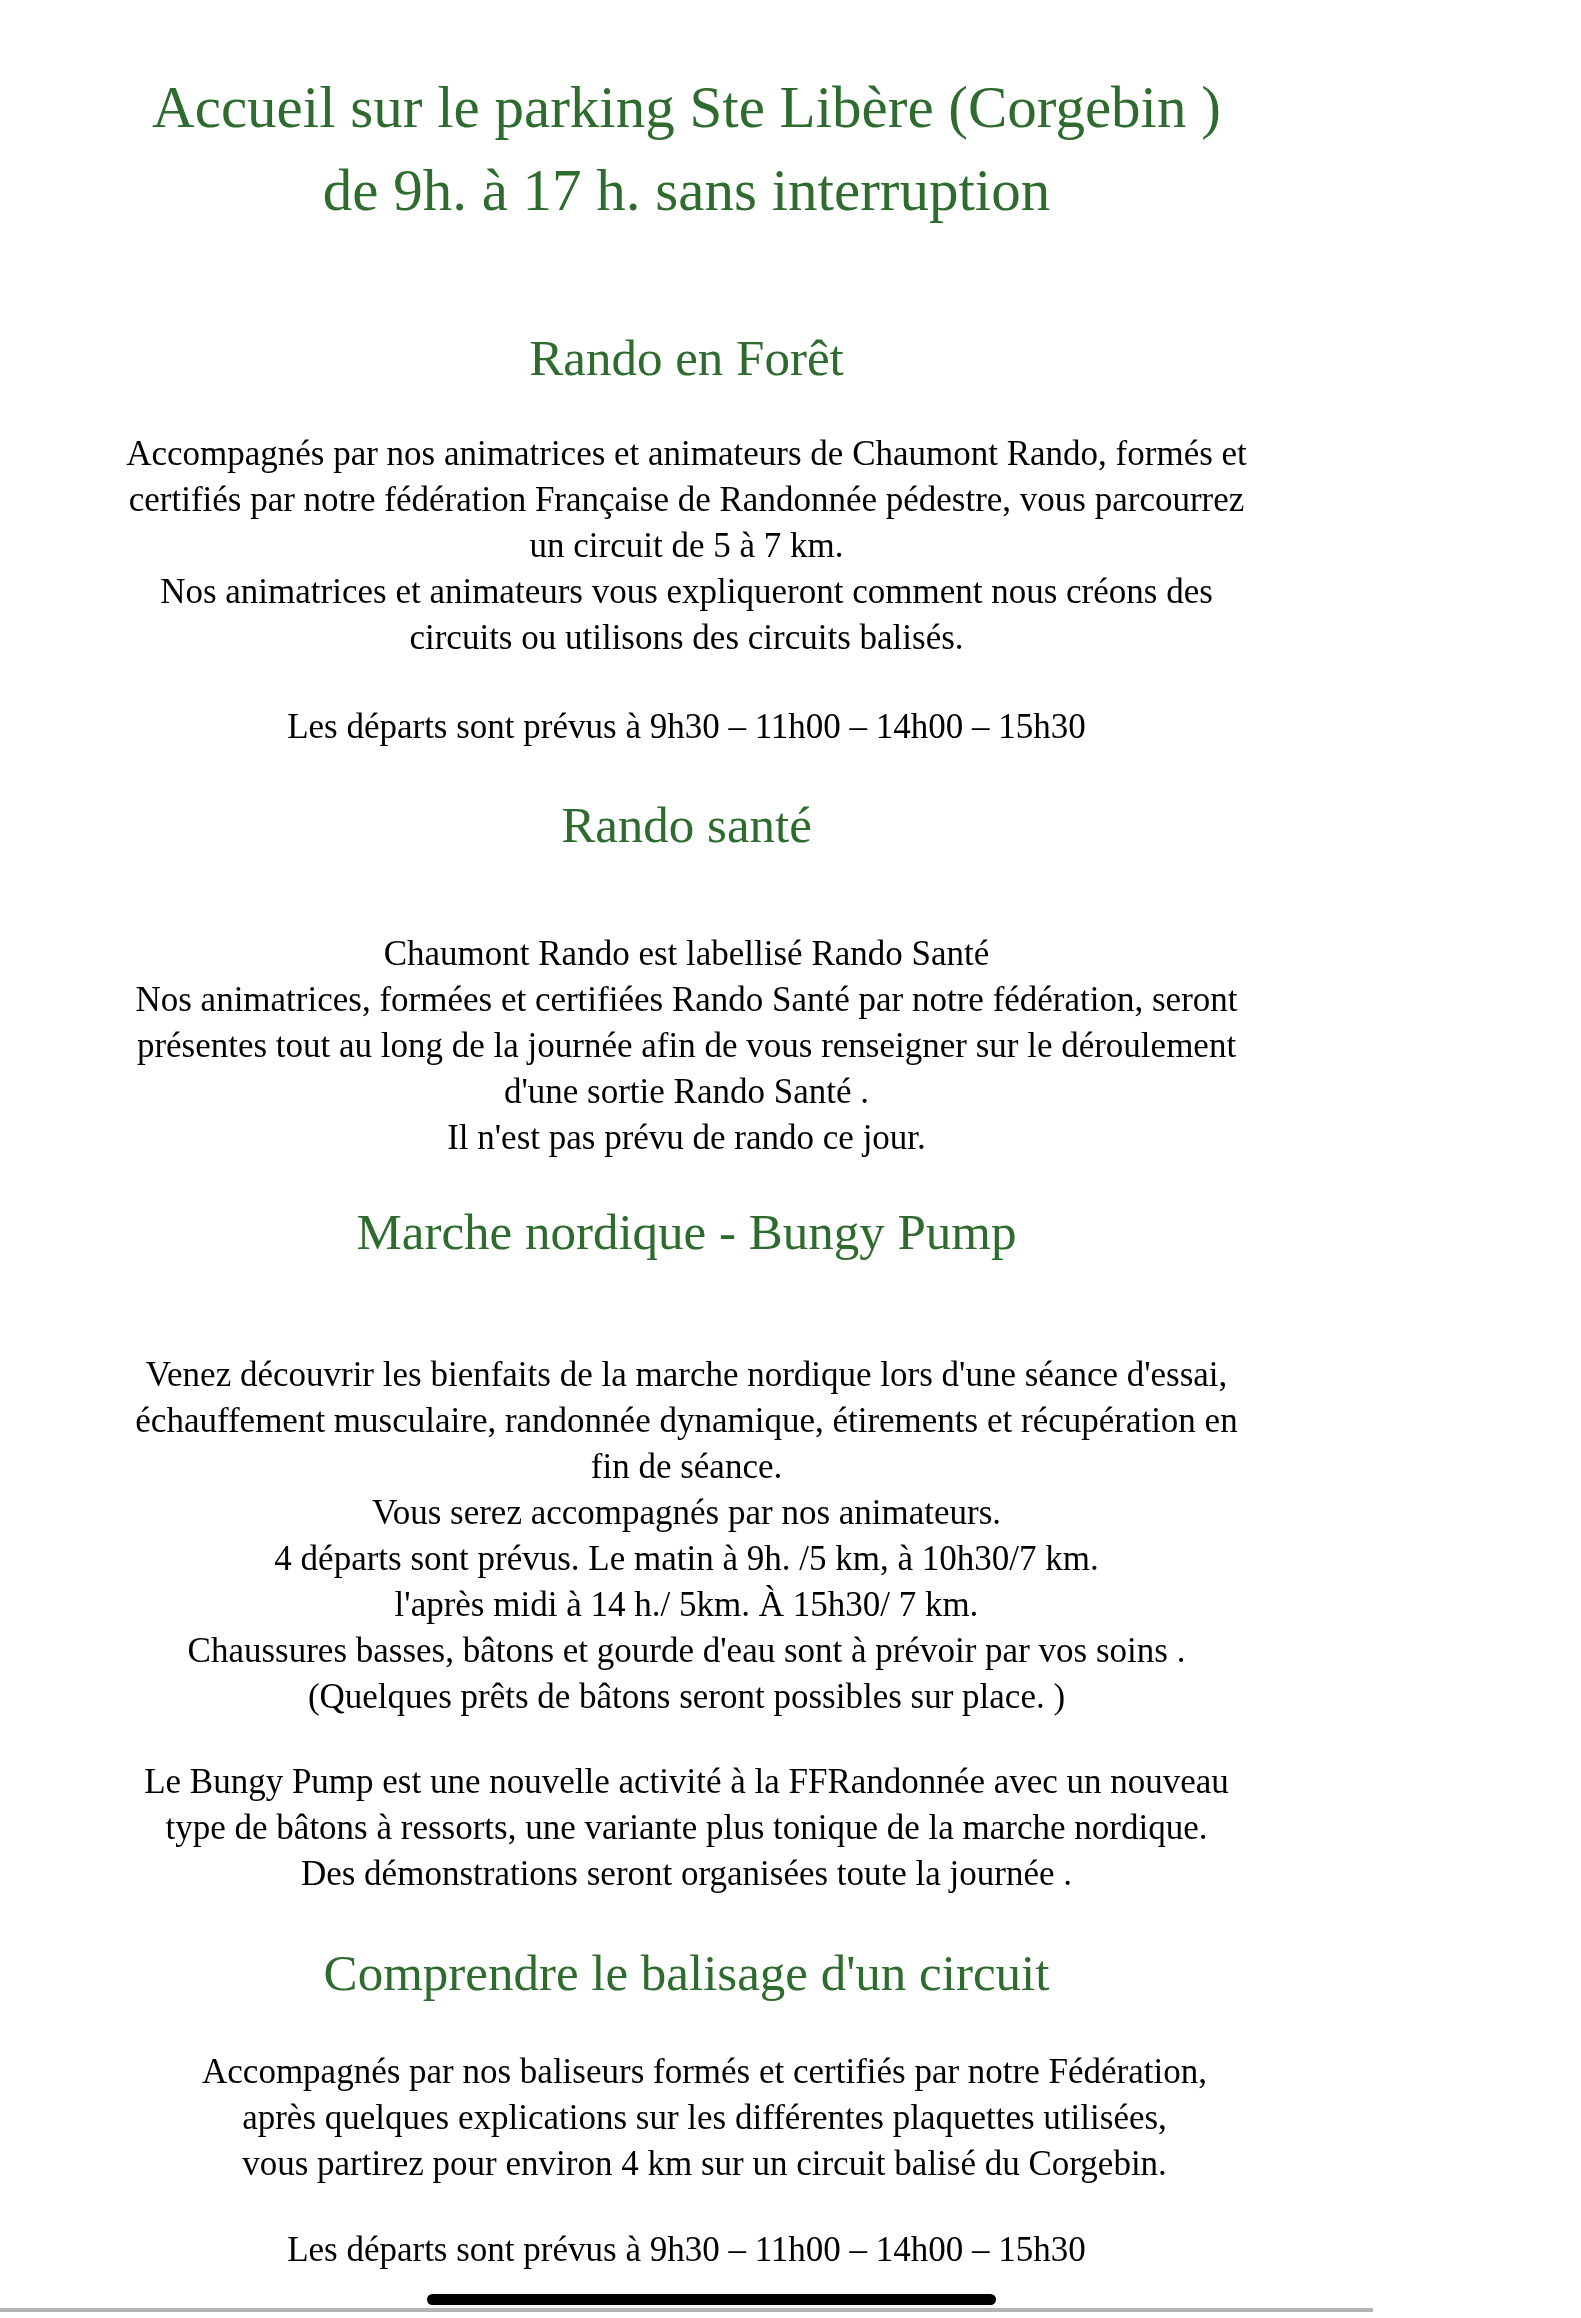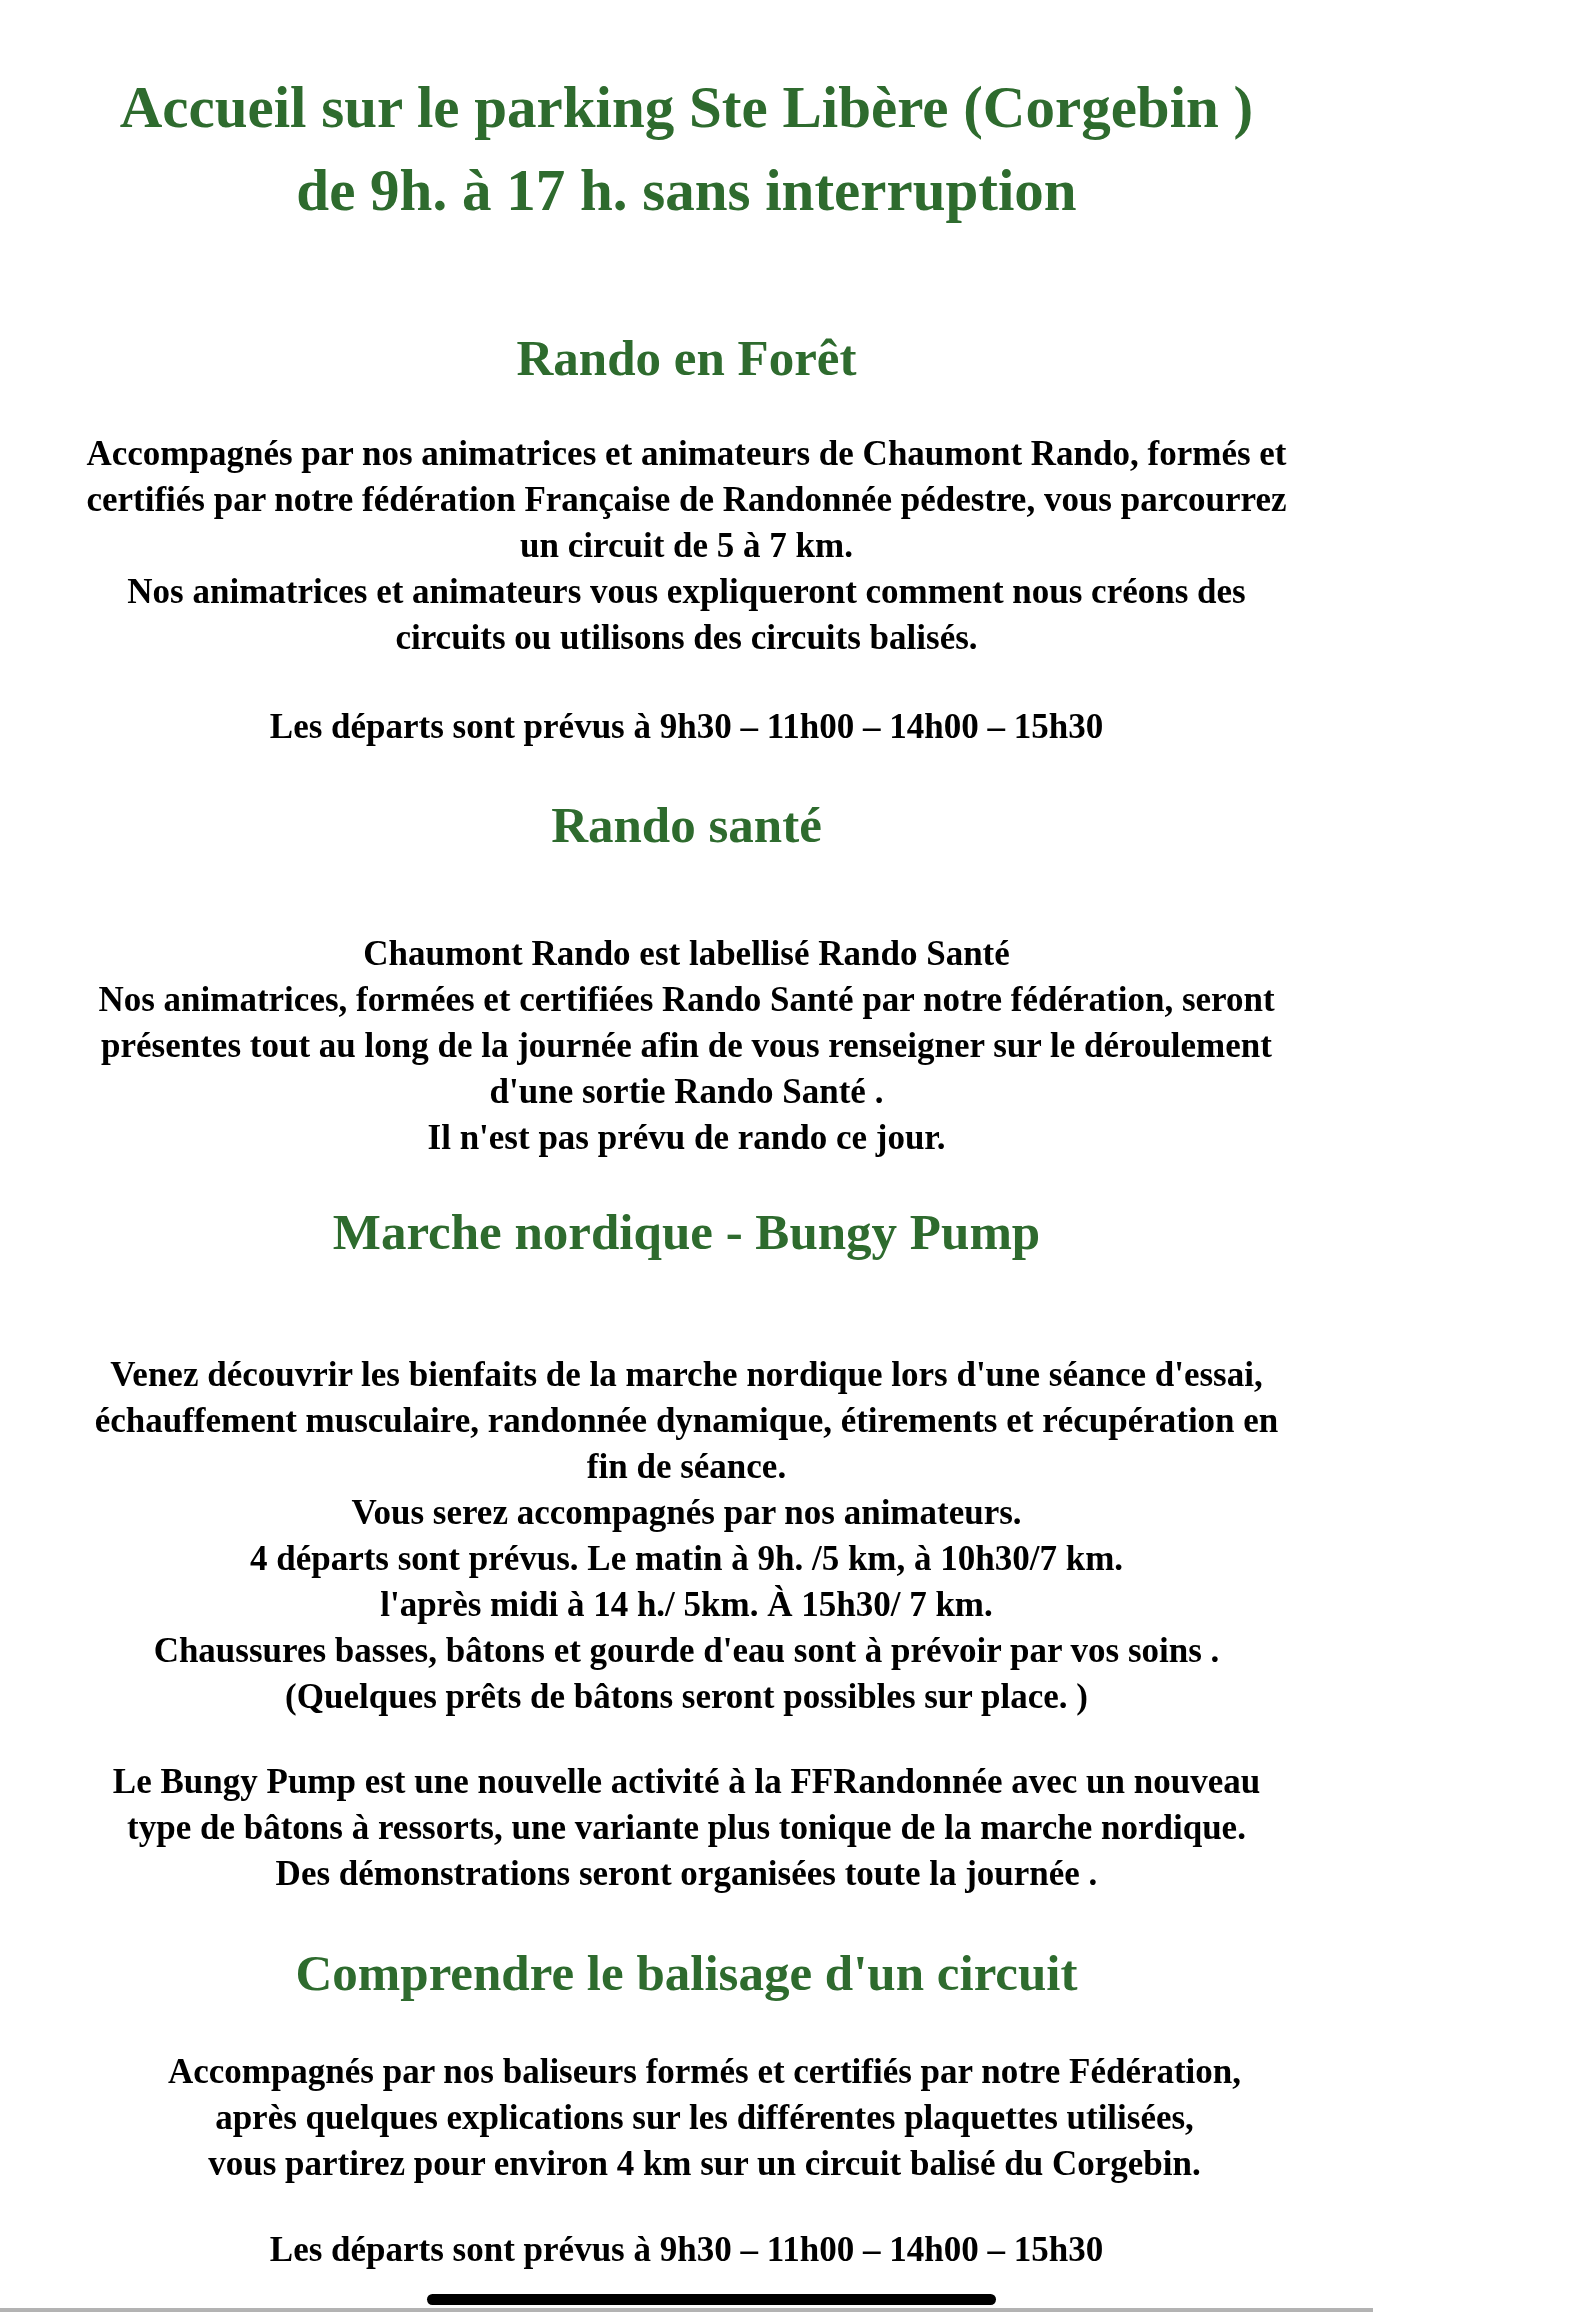--- a/index.html
+++ b/index.html
@@ -6,21 +6,21 @@
     margin: 0;
     padding: 0;
     background: #ffffff;
   }
   .page {
     position: relative;
     width: 1373px;
     height: 2319px;
     background: #ffffff;
     font-family: "Liberation Serif", "DejaVu Serif", serif;
-    font-weight: bold;
+    font-weight: normal;
     overflow: hidden;
   }
   .abs {
     position: absolute;
     left: 0;
     right: 0;
     text-align: center;
   }
   .line {
     white-space: nowrap;

